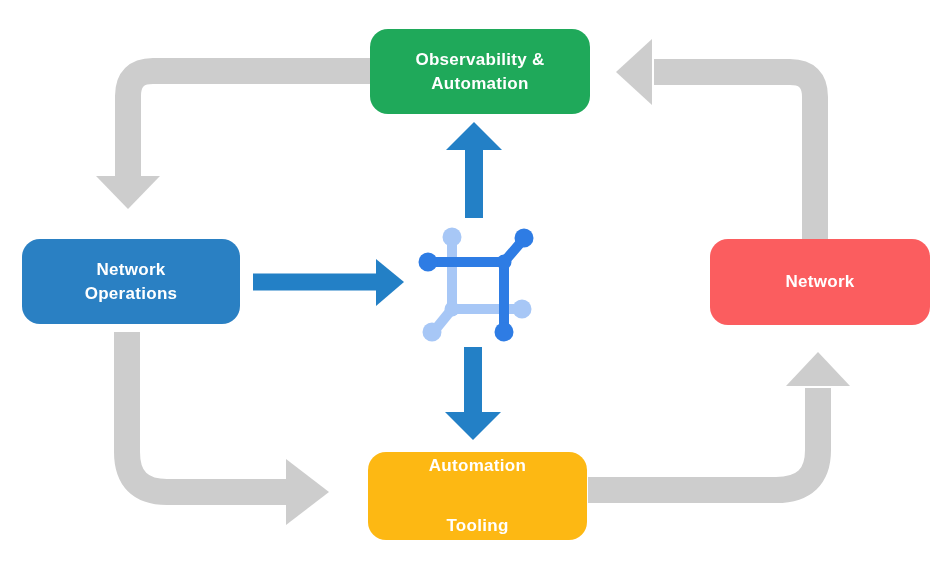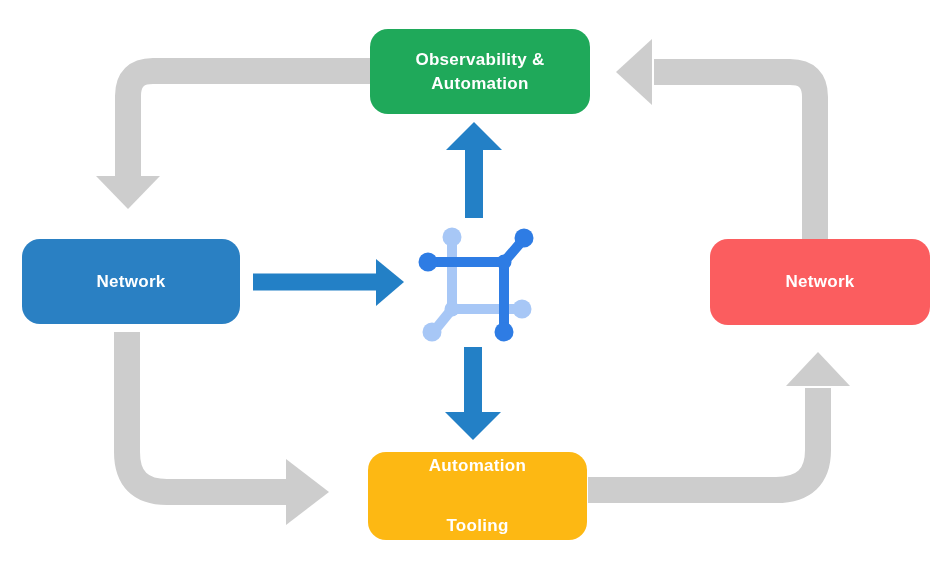--- a/index.html
+++ b/index.html
@@ -95,20 +95,21 @@
     </g>
   </svg>
 
   <div class="node node-observability" style="background-color: rgb(31, 169, 90);">
     <span>Observability &amp;</span>
     <span>Automation</span>
   </div>
 
   <div class="node node-operations" style="background-color: rgb(42, 128, 195);">
     <span>Network</span>
+    <span>Operations</span>
   </div>
 
   <div class="node node-infrastructure" style="background-color: rgb(251, 93, 95);">
     <span>Network</span>
   </div>
 
   <div class="node node-automation" style="background-color: rgb(253, 184, 19);">
     <span>Automation</span>
     <span>Tooling</span>
   </div>

